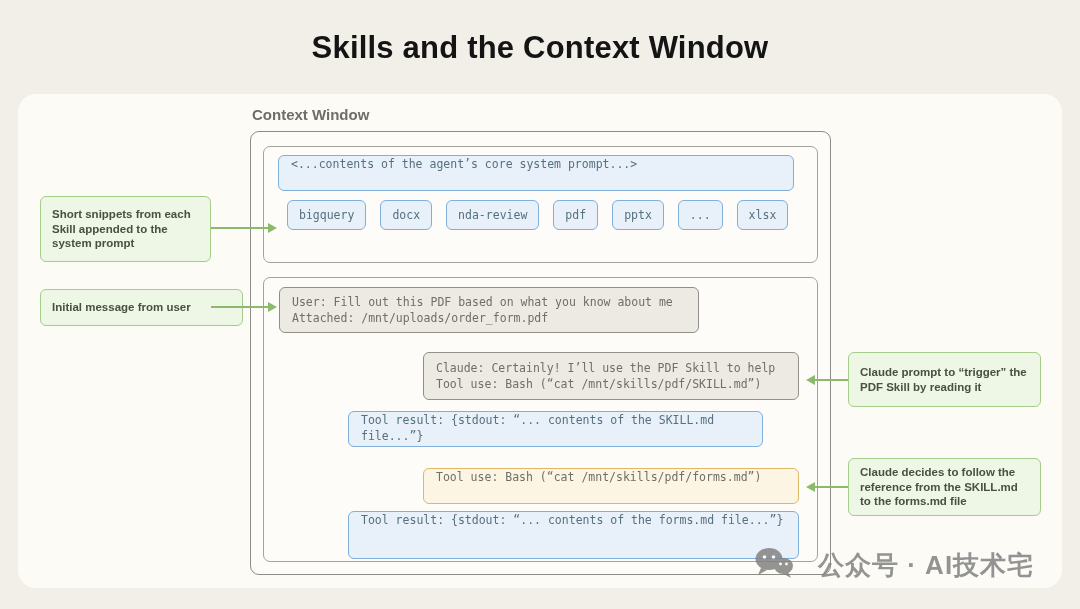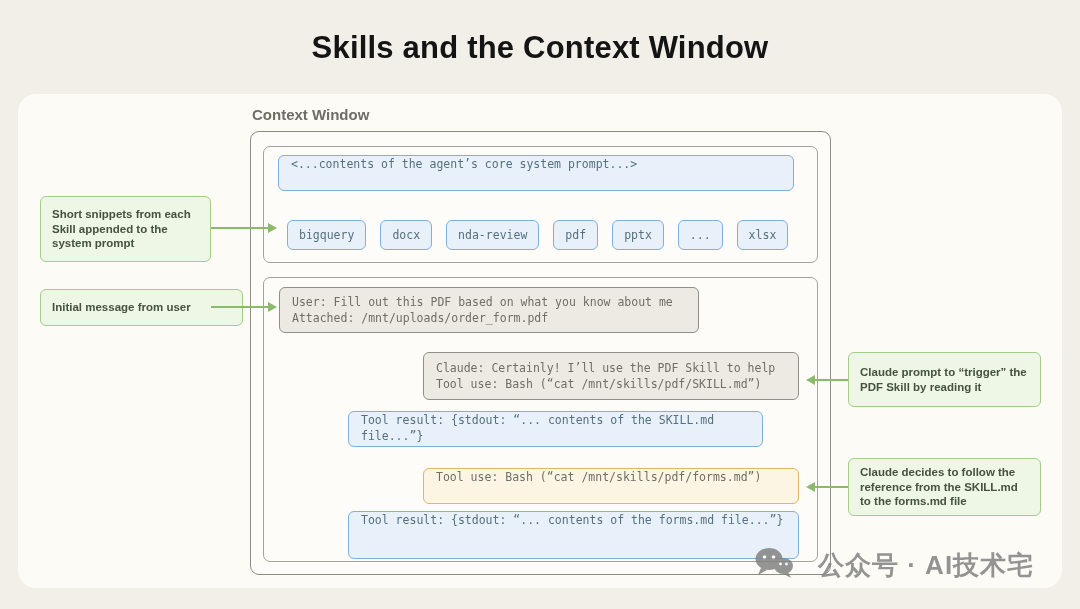--- a/index.html
+++ b/index.html
@@ -47,21 +47,21 @@
   .box { position:absolute; border-radius:6px; }
   .box-blue   { background:#e8f1fa; border:1.5px solid #7fafdb; }
   .box-gray   { background:#eceae2; border:1.5px solid #90908a; }
   .box-orange { background:#fdf5e3; border:1.5px solid #dfb766; }
   .box-blue .mono { color:#56707f; }
 
   .pad1 { display:flex; align-items:flex-start; padding:0 12px; }
   .pad2 { display:flex; flex-direction:column; justify-content:center; padding:4px 12px; }
 
   .chips {
-    position:absolute; left:278px; top:220px;
+    position:absolute; left:278px; top:200px;
     display:flex; gap:14px;padding-left:9px;
   }
   .chip {
     height:30px; display:flex; align-items:center;
     padding:0 11px; border-radius:6px;
     background:#e8f1fa; border:1.5px solid #7fafdb;
     font-family:"DejaVu Sans Mono", monospace; font-size:11.5px; color:#56707f;
   }
 
   .ann {

